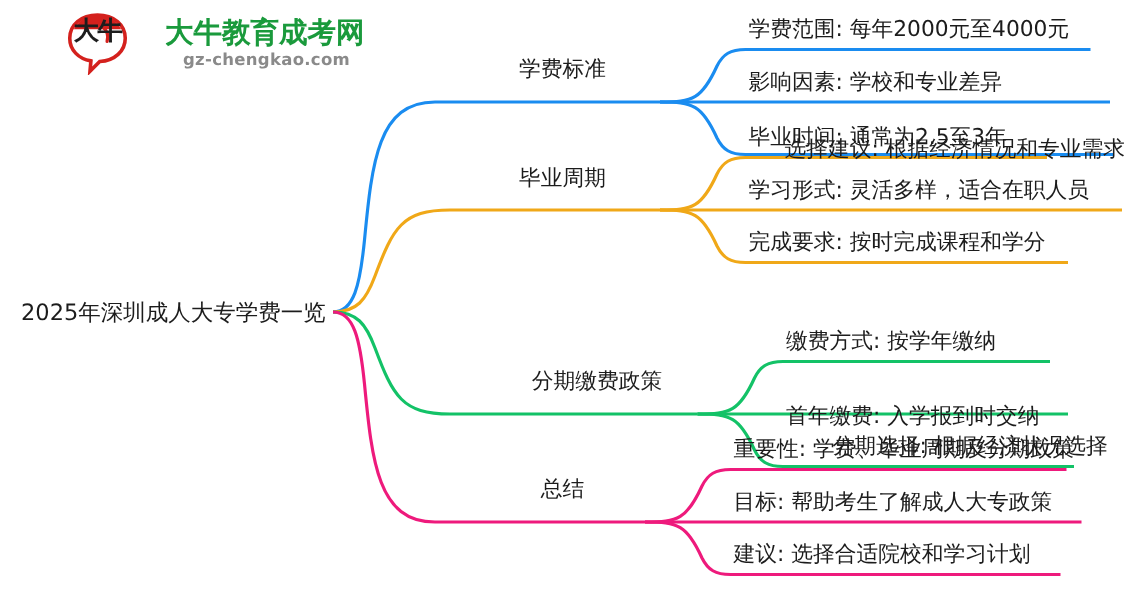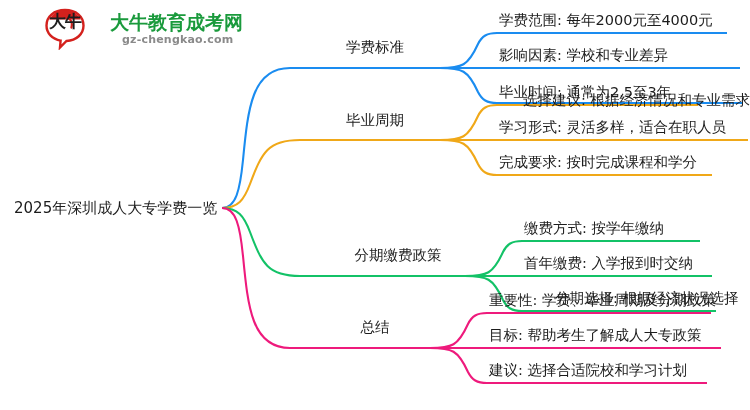--- a/index.html
+++ b/index.html
@@ -161,20 +161,20 @@
 
   <div class="node leaf-node" style="left:499px; top:29px;">学费范围: 每年2000元至4000元</div>
   <div class="node leaf-node" style="left:499px; top:64px;">影响因素: 学校和专业差异</div>
   <div class="node leaf-node" style="left:499px; top:109px;margin-left:24px;">选择建议: 根据经济情况和专业需求</div>
 
   <div class="node leaf-node" style="left:499px; top:101px;">毕业时间: 通常为2.5至3年</div>
   <div class="node leaf-node" style="left:499px; top:171px;">完成要求: 按时完成课程和学分</div>
   <div class="node leaf-node" style="left:499px; top:136px;">学习形式: 灵活多样，适合在职人员</div>
 
   <div class="node leaf-node" style="left:524px; top:237px;">缴费方式: 按学年缴纳</div>
-  <div class="node leaf-node" style="left:524px; top:272px;">首年缴费: 入学报到时交纳</div>
+  <div class="node leaf-node" style="left:524px; top:287px;">首年缴费: 入学报到时交纳</div>
   <div class="node leaf-node" style="left:524px; top:307px;padding-left:31px;">分期选择: 根据经济状况选择</div>
 
   <div class="node leaf-node" style="left:489px; top:309px;">重要性: 学费、毕业周期及分期政策</div>
   <div class="node leaf-node" style="left:489px; top:344px;">目标: 帮助考生了解成人大专政策</div>
   <div class="node leaf-node" style="left:489px; top:379px;">建议: 选择合适院校和学习计划</div>
 
 </div>
 
 </body></html>

